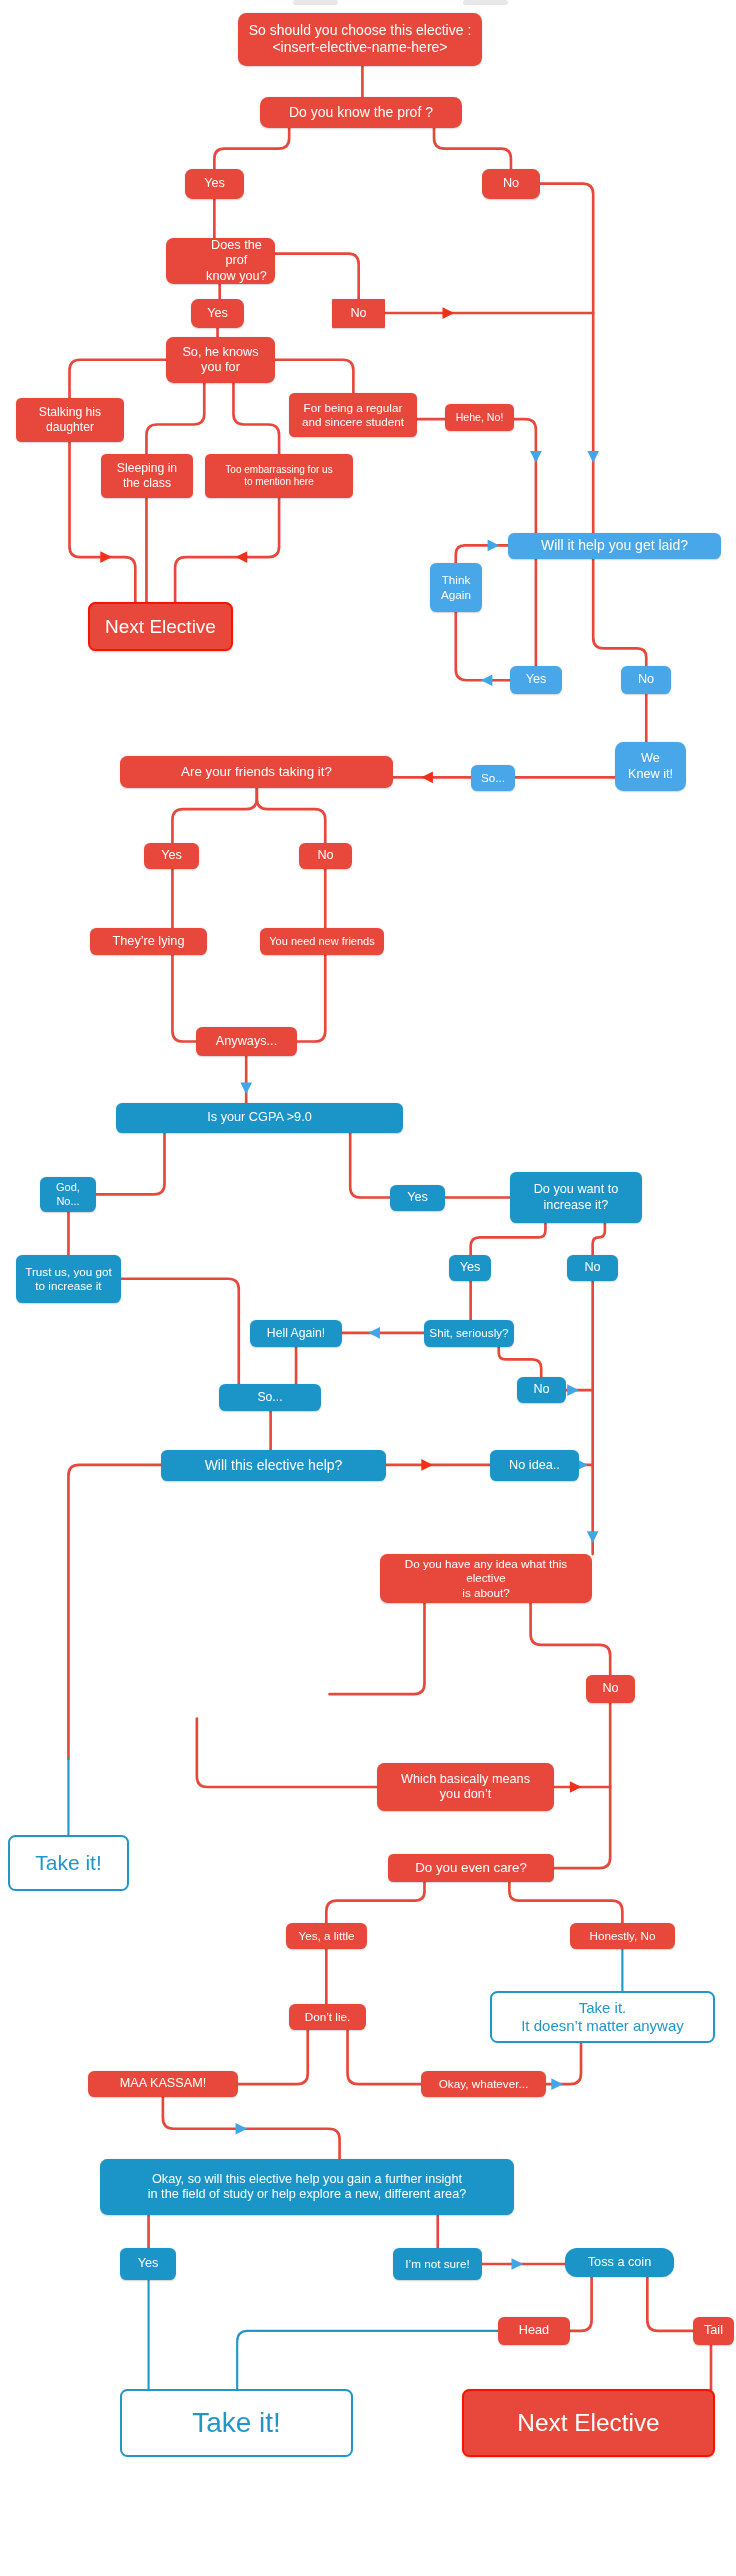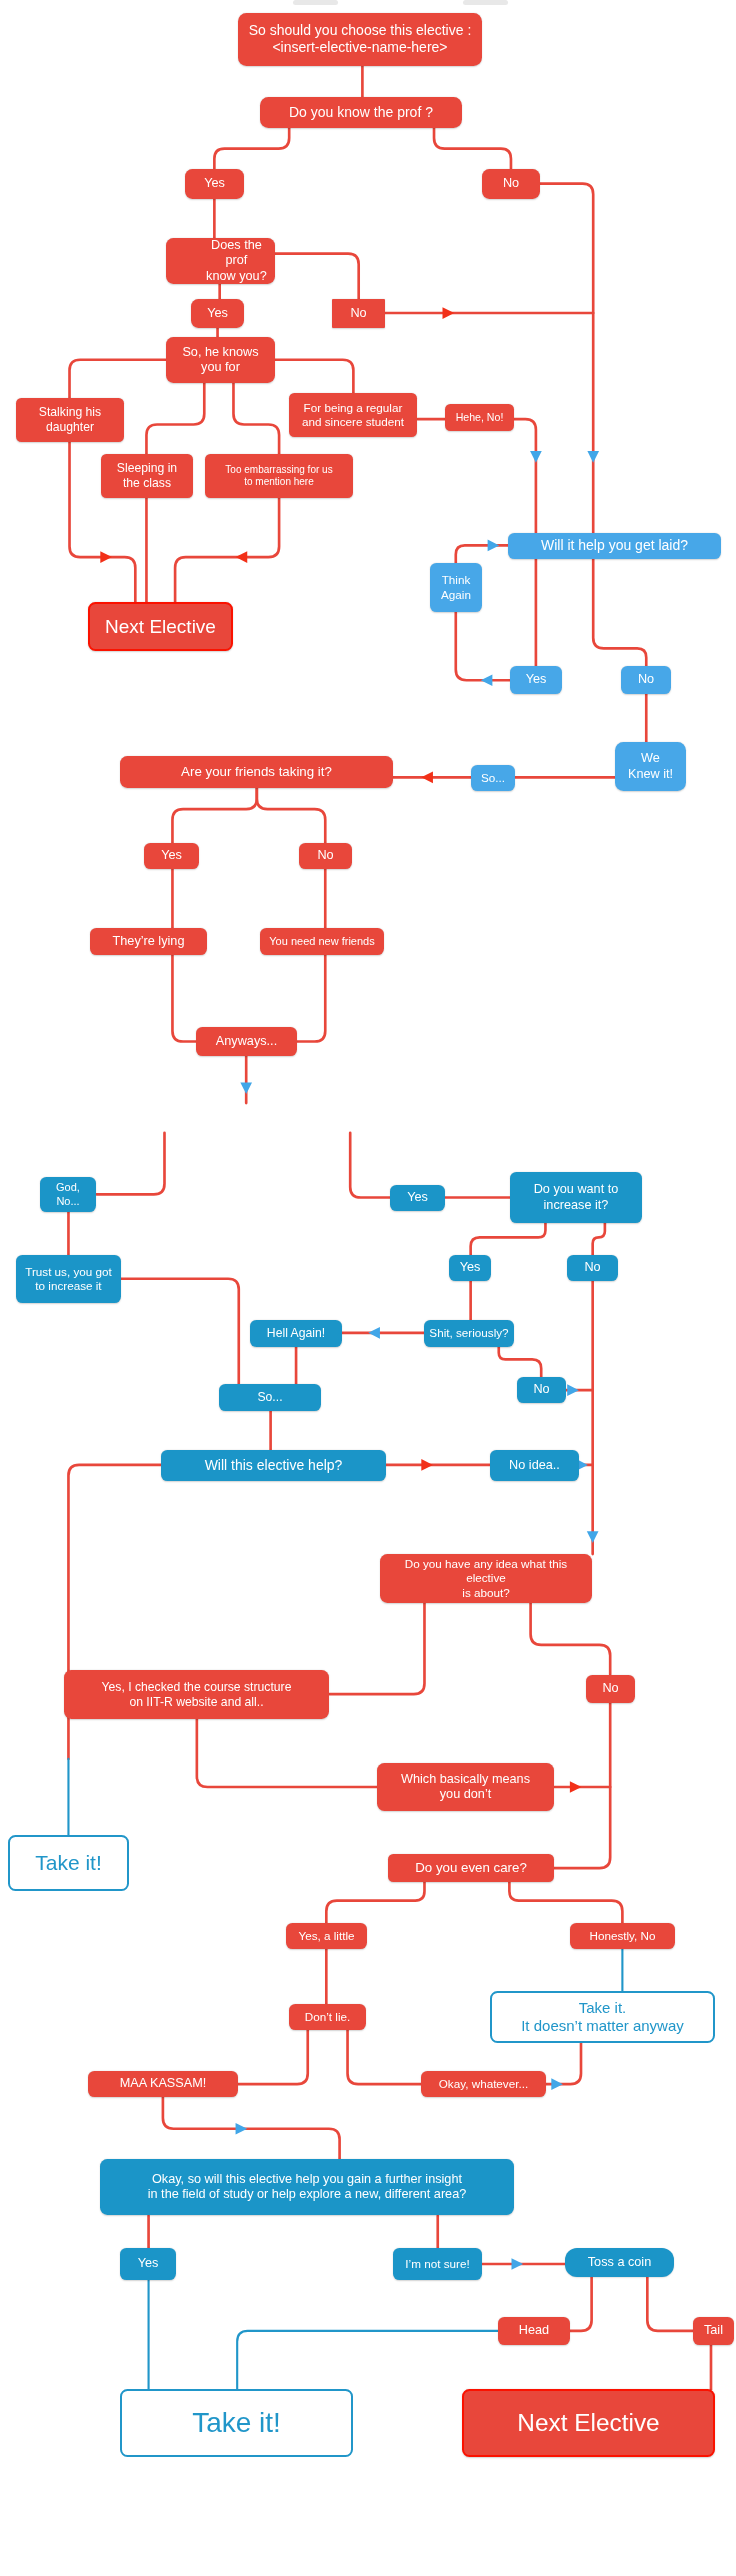--- a/index.html
+++ b/index.html
@@ -143,38 +143,37 @@
     <div class="node bluelight" style="left: 621px; top: 666px; width: 50px; height: 28px; font-size: 12.7px; border-radius: 6.4px;">No</div>
     <div class="node bluelight" style="left: 615px; top: 742px; width: 71px; height: 49px; font-size: 12.7px; border-radius: 8.5px;">We
 Knew it!</div>
     <div class="node bluelight" style="left: 471px; top: 765px; width: 44px; height: 25.5px; font-size: 11.7px; border-radius: 6.4px;">So...</div>
     <div class="node red" style="left: 120px; top: 756px; width: 273px; height: 32px; font-size: 13.3px; border-radius: 7.4px;">Are your friends taking it?</div>
     <div class="node red" style="left: 144px; top: 843px; width: 55px; height: 25.5px; font-size: 12.7px; border-radius: 6.4px;">Yes</div>
     <div class="node red" style="left: 299px; top: 843px; width: 53px; height: 25.5px; font-size: 12.7px; border-radius: 6.4px;">No</div>
     <div class="node red" style="left: 90px; top: 928px; width: 117px; height: 26.5px; font-size: 12.7px; border-radius: 6.4px;">They’re lying</div>
     <div class="node red" style="left: 260px; top: 928px; width: 124px; height: 26.5px; font-size: 11px; border-radius: 6.4px;">You need new friends</div>
     <div class="node red" style="left: 196px; top: 1027px; width: 101px; height: 29px; font-size: 12.7px; border-radius: 6.4px;">Anyways...</div>
+    <div class="node bluedark" style="left: 116px; top: 1103px; width: 287px; height: 30px; font-size: 12.7px; border-radius: 6.4px;">Is your CGPA &gt;9.0</div>
     <div class="node bluedark" style="left: 40px; top: 1177px; width: 56px; height: 35px; font-size: 11px; border-radius: 6.4px;">God, No...</div>
     <div class="node bluedark" style="left: 390px; top: 1185px; width: 55px; height: 25.5px; font-size: 12.7px; border-radius: 6.4px;">Yes</div>
     <div class="node bluedark" style="left: 510px; top: 1172px; width: 132px; height: 51px; font-size: 12.7px; border-radius: 6.4px;">Do you want to
 increase it?</div>
     <div class="node bluedark" style="left: 16px; top: 1255px; width: 105px; height: 48px; font-size: 11.7px; border-radius: 6.4px;">Trust us, you got
 to increase it</div>
     <div class="node bluedark" style="left: 449px; top: 1255px; width: 42px; height: 25.5px; font-size: 12.7px; border-radius: 6.4px;">Yes</div>
     <div class="node bluedark" style="left: 567px; top: 1255px; width: 51px; height: 25.5px; font-size: 12.7px; border-radius: 6.4px;">No</div>
     <div class="node bluedark" style="left: 250px; top: 1320px; width: 92px; height: 26.5px; font-size: 12.2px; border-radius: 6.4px;">Hell Again!</div>
     <div class="node bluedark" style="left: 424px; top: 1320px; width: 90px; height: 26.5px; font-size: 11.7px; border-radius: 6.4px;">Shit, seriously?</div>
     <div class="node bluedark" style="left: 219px; top: 1384px; width: 102px; height: 26.5px; font-size: 12.2px; border-radius: 6.4px;">So...</div>
     <div class="node bluedark" style="left: 517px; top: 1377px; width: 49px; height: 25.5px; font-size: 12.7px; border-radius: 6.4px;">No</div>
     <div class="node bluedark" style="left: 161px; top: 1450px; width: 225px; height: 31px; font-size: 14px; border-radius: 6.4px;">Will this elective help?</div>
     <div class="node bluedark" style="left: 490px; top: 1450px; width: 89px; height: 31px; font-size: 12.7px; border-radius: 6.4px;">No idea..</div>
     <div class="node red" style="left: 380px; top: 1554px; width: 212px; height: 49px; font-size: 11.7px; border-radius: 7.4px;">Do you have any idea what this elective
 is about?</div>
-    <div class="node red" style="left: 64px; top: 1670px; width: 265px; height: 49px; font-size: 12.2px; border-radius: 7.4px;">Yes, I checked the course structure
-on IIT-R website and all..</div>
     <div class="node red" style="left: 586px; top: 1675px; width: 49px; height: 28px; font-size: 12.7px; border-radius: 6.4px;">No</div>
     <div class="node red" style="left: 377px; top: 1763px; width: 177px; height: 48px; font-size: 12.7px; border-radius: 7.4px;">Which basically means
 you don’t</div>
     <div class="node outline" style="left: 8px; top: 1835px; width: 121px; height: 56px; font-size: 21px; border-radius: 7.4px;">Take it!</div>
     <div class="node red" style="left: 388px; top: 1854px; width: 166px; height: 28px; font-size: 13.3px; border-radius: 5.3px;">Do you even care?</div>
     <div class="node red" style="left: 286px; top: 1923px; width: 81px; height: 25.5px; font-size: 11.7px; border-radius: 6.4px;">Yes, a little</div>
     <div class="node red" style="left: 570px; top: 1923px; width: 105px; height: 25.5px; font-size: 11.7px; border-radius: 6.4px;">Honestly, No</div>
     <div class="node red" style="left: 289px; top: 2004px; width: 77px; height: 25.5px; font-size: 11.7px; border-radius: 6.4px;">Don’t lie.</div>
     <div class="node outline" style="left: 490px; top: 1991px; width: 225px; height: 52px; font-size: 15px; border-radius: 7.4px;">Take it.
 It doesn’t matter anyway</div>

